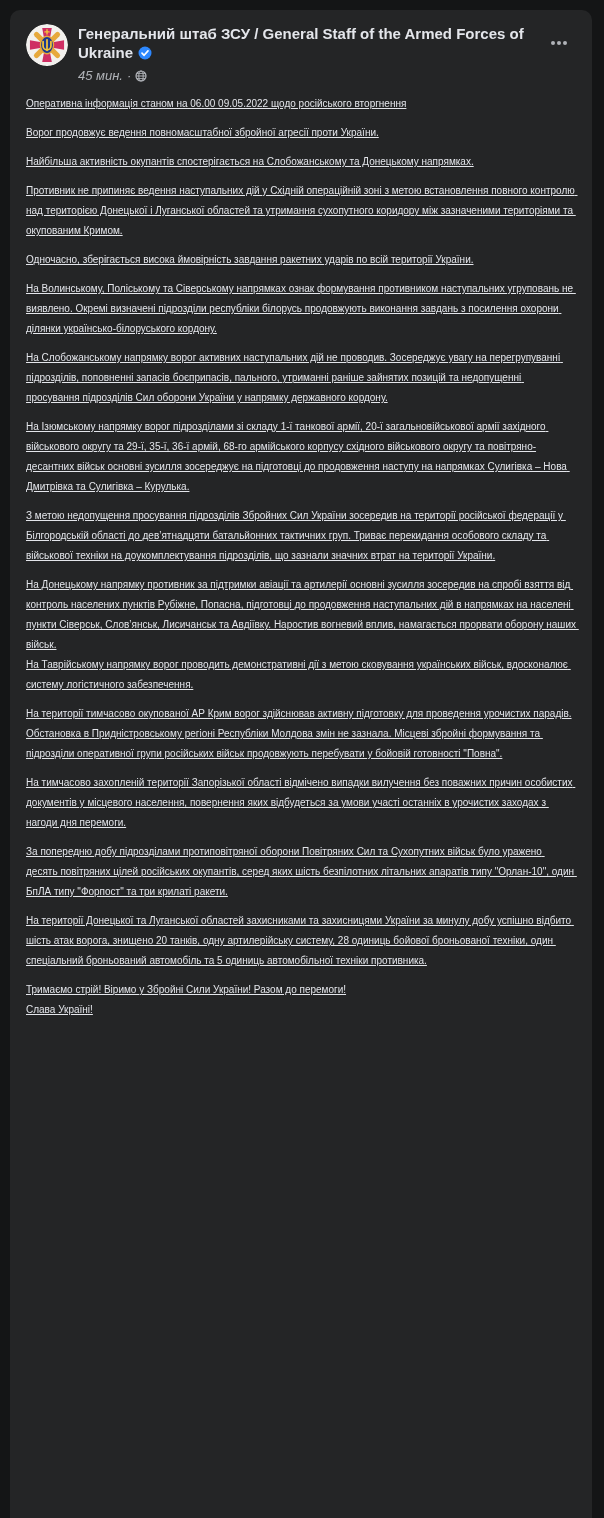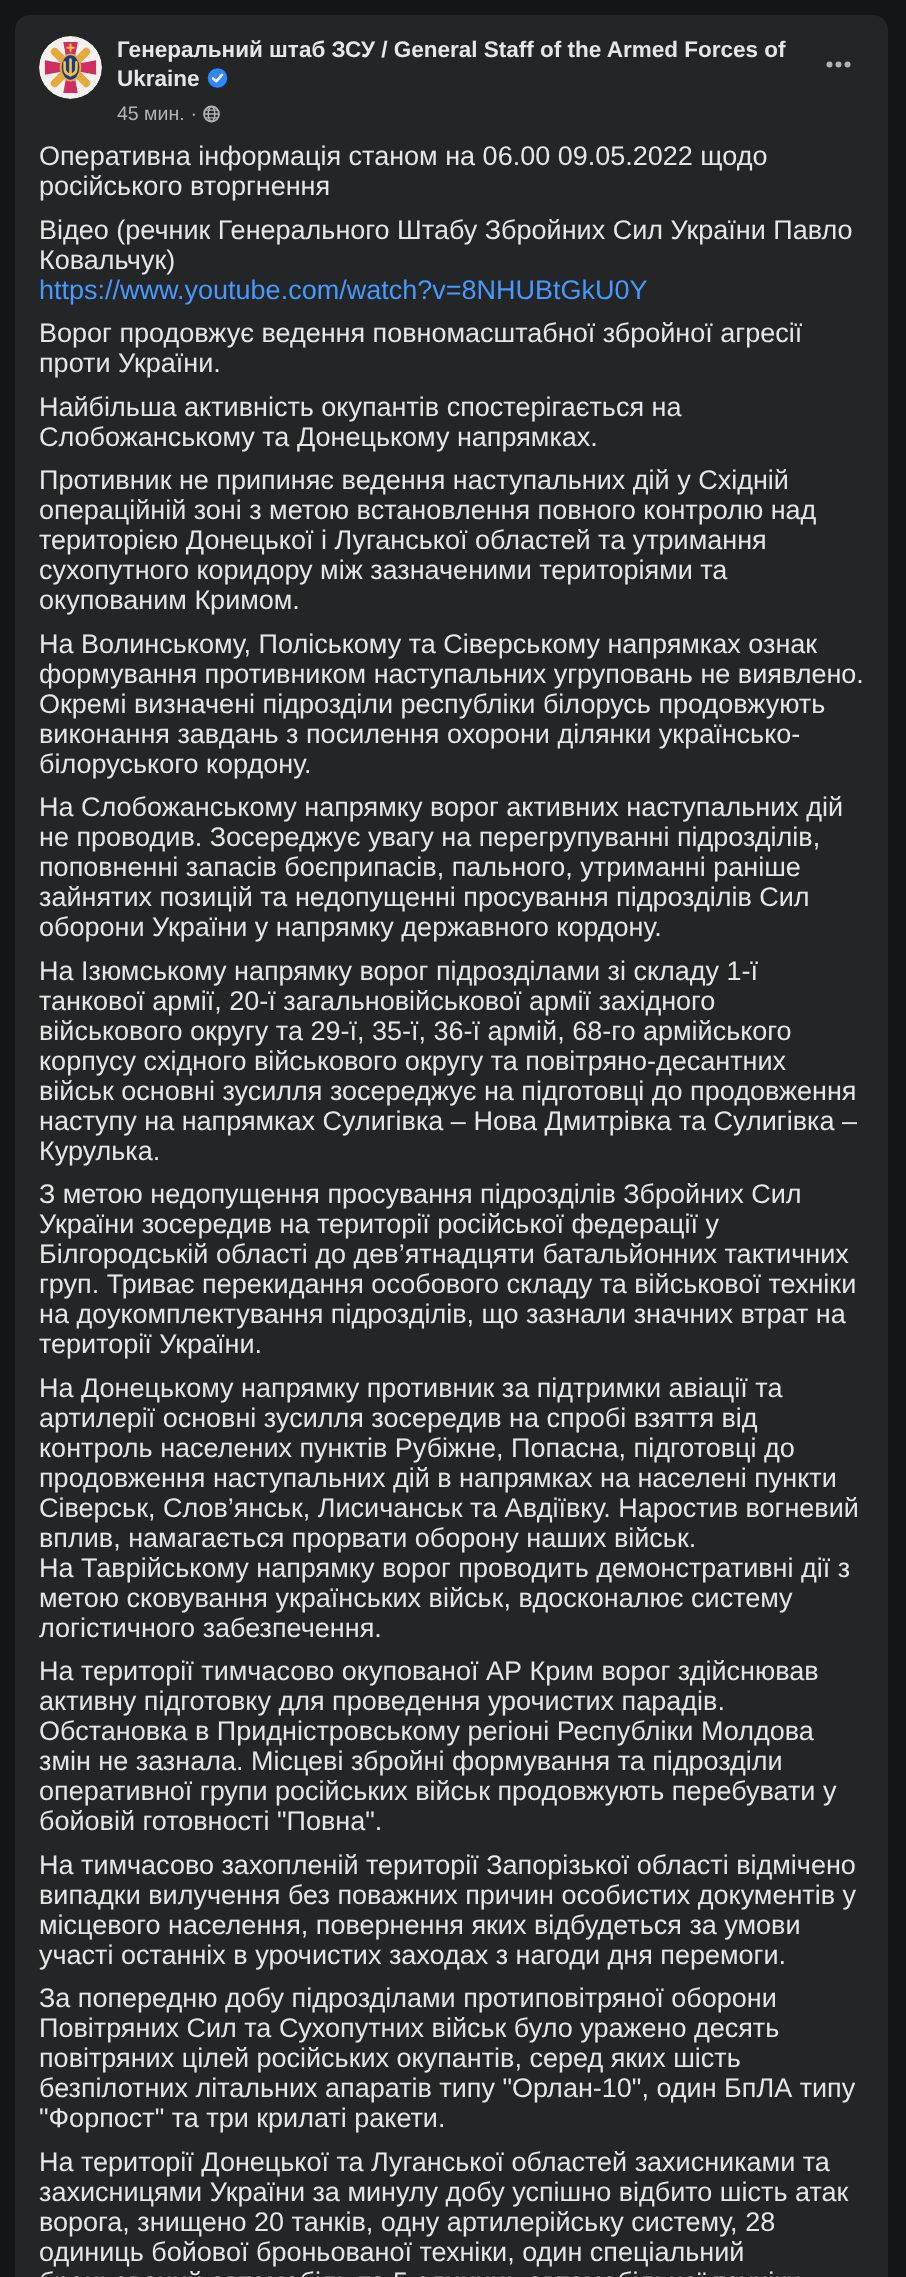--- a/index.html
+++ b/index.html
@@ -58,20 +58,21 @@
     vertical-align: -2px;
     margin-left: 5px;
   }
   .meta-row {
     margin-top: 4px;
     display: flex;
     align-items: center;
     color: #b0b3b8;
     font-size: 13px;
     line-height: 16px;
+    font-style: italic;
   }
   .timestamp {
     color: #b0b3b8;
     text-decoration: none;
     cursor: pointer;
   }
   .dot-sep { margin: 0 4px; }
   .globe-icon { display: inline-flex; align-items: center; }
   .more-btn {
     margin-left: auto;
@@ -84,24 +85,25 @@
     display: flex;
     align-items: center;
     justify-content: center;
   }
   .post-body {
     padding: 6px 16px 16px 16px;
   }
   .post-paragraph {
     margin: 0 0 9px 0;
     color: #e4e6eb;
-    font-size: 18px;
+    font-size: 10px;
     line-height: 20px;
     white-space: pre-wrap;
     word-wrap: break-word;
+    text-decoration: underline;
   }
   .post-paragraph:last-child { margin-bottom: 0; }
   a.link {
     color: #4599ff;
     text-decoration: none;
     cursor: pointer;
   }
 </style>
 </head>
 <body>
@@ -162,24 +164,24 @@
         <svg width="22" height="22" viewBox="0 0 22 22">
           <circle cx="5" cy="11" r="2" fill="#b0b3b8"></circle>
           <circle cx="11" cy="11" r="2" fill="#b0b3b8"></circle>
           <circle cx="17" cy="11" r="2" fill="#b0b3b8"></circle>
         </svg>
       </button>
     </header>
 
     <div class="post-body">
         <p class="post-paragraph"><span>Оперативна інформація станом на 06.00 09.05.2022 щодо російського вторгнення</span></p>
-        <p class="post-paragraph"><span>Відео (речник Генерального Штабу Збройних Сил України Павло Ковальчук)</span><br><a class="link">https://www.youtube.com/watch?v=8NHUBtGkU0Y</a></p>
         <p class="post-paragraph"><span>Ворог продовжує ведення повномасштабної збройної агресії проти України.</span></p>
         <p class="post-paragraph"><span>Найбільша активність окупантів спостерігається на Слобожанському та Донецькому напрямках.</span></p>
         <p class="post-paragraph"><span>Противник не припиняє ведення наступальних дій у Східній операційній зоні з метою встановлення повного контролю над територією Донецької і Луганської областей та утримання сухопутного коридору між зазначеними територіями та окупованим Кримом.</span></p>
+        <p class="post-paragraph"><span>Одночасно, зберігається висока ймовірність завдання ракетних ударів по всій території України.</span></p>
         <p class="post-paragraph"><span>На Волинському, Поліському та Сіверському напрямках ознак формування противником наступальних угруповань не виявлено. Окремі визначені підрозділи республіки білорусь продовжують виконання завдань з посилення охорони ділянки українсько-білоруського кордону.</span></p>
         <p class="post-paragraph"><span>На Слобожанському напрямку ворог активних наступальних дій не проводив. Зосереджує увагу на перегрупуванні підрозділів, поповненні запасів боєприпасів, пального, утриманні раніше зайнятих позицій та недопущенні просування підрозділів Сил оборони України у напрямку державного кордону.</span></p>
         <p class="post-paragraph"><span>На Ізюмському напрямку ворог підрозділами зі складу 1-ї танкової армії, 20-ї загальновійськової армії західного військового округу та 29-ї, 35-ї, 36-ї армій, 68-го армійського корпусу східного військового округу та повітряно-десантних військ основні зусилля зосереджує на підготовці до продовження наступу на напрямках Сулигівка – Нова Дмитрівка та Сулигівка – Курулька.</span></p>
         <p class="post-paragraph"><span>З метою недопущення просування підрозділів Збройних Сил України зосередив на території російської федерації у Білгородській області до дев’ятнадцяти батальйонних тактичних груп. Триває перекидання особового складу та військової техніки на доукомплектування підрозділів, що зазнали значних втрат на території України.</span></p>
         <p class="post-paragraph"><span>На Донецькому напрямку противник за підтримки авіації та артилерії основні зусилля зосередив на спробі взяття від контроль населених пунктів Рубіжне, Попасна, підготовці до продовження наступальних дій в напрямках на населені пункти Сіверськ, Слов’янськ, Лисичанськ та Авдіївку. Наростив вогневий вплив, намагається прорвати оборону наших військ.</span><br><span>На Таврійському напрямку ворог проводить демонстративні дії з метою сковування українських військ, вдосконалює систему логістичного забезпечення.</span></p>
         <p class="post-paragraph"><span>На території тимчасово окупованої АР Крим ворог здійснював активну підготовку для проведення урочистих парадів.</span><br><span>Обстановка в Придністровському регіоні Республіки Молдова змін не зазнала. Місцеві збройні формування та підрозділи оперативної групи російських військ продовжують перебувати у бойовій готовності "Повна".</span></p>
         <p class="post-paragraph"><span>На тимчасово захопленій території Запорізької області відмічено випадки вилучення без поважних причин особистих документів у місцевого населення, повернення яких відбудеться за умови участі останніх в урочистих заходах з нагоди дня перемоги.</span></p>
         <p class="post-paragraph"><span>За попередню добу підрозділами протиповітряної оборони Повітряних Сил та Сухопутних військ було уражено десять повітряних цілей російських окупантів, серед яких шість безпілотних літальних апаратів типу "Орлан-10", один БпЛА типу "Форпост" та три крилаті ракети.</span></p>
         <p class="post-paragraph"><span>На території Донецької та Луганської областей захисниками та захисницями України за минулу добу успішно відбито шість атак ворога, знищено 20 танків, одну артилерійську систему, 28 одиниць бойової броньованої техніки, один спеціальний броньований автомобіль та 5 одиниць автомобільної техніки противника.</span></p>
         <p class="post-paragraph"><span>Тримаємо стрій! Віримо у Збройні Сили України! Разом до перемоги!</span><br><span>Слава Україні!</span><br></p>

